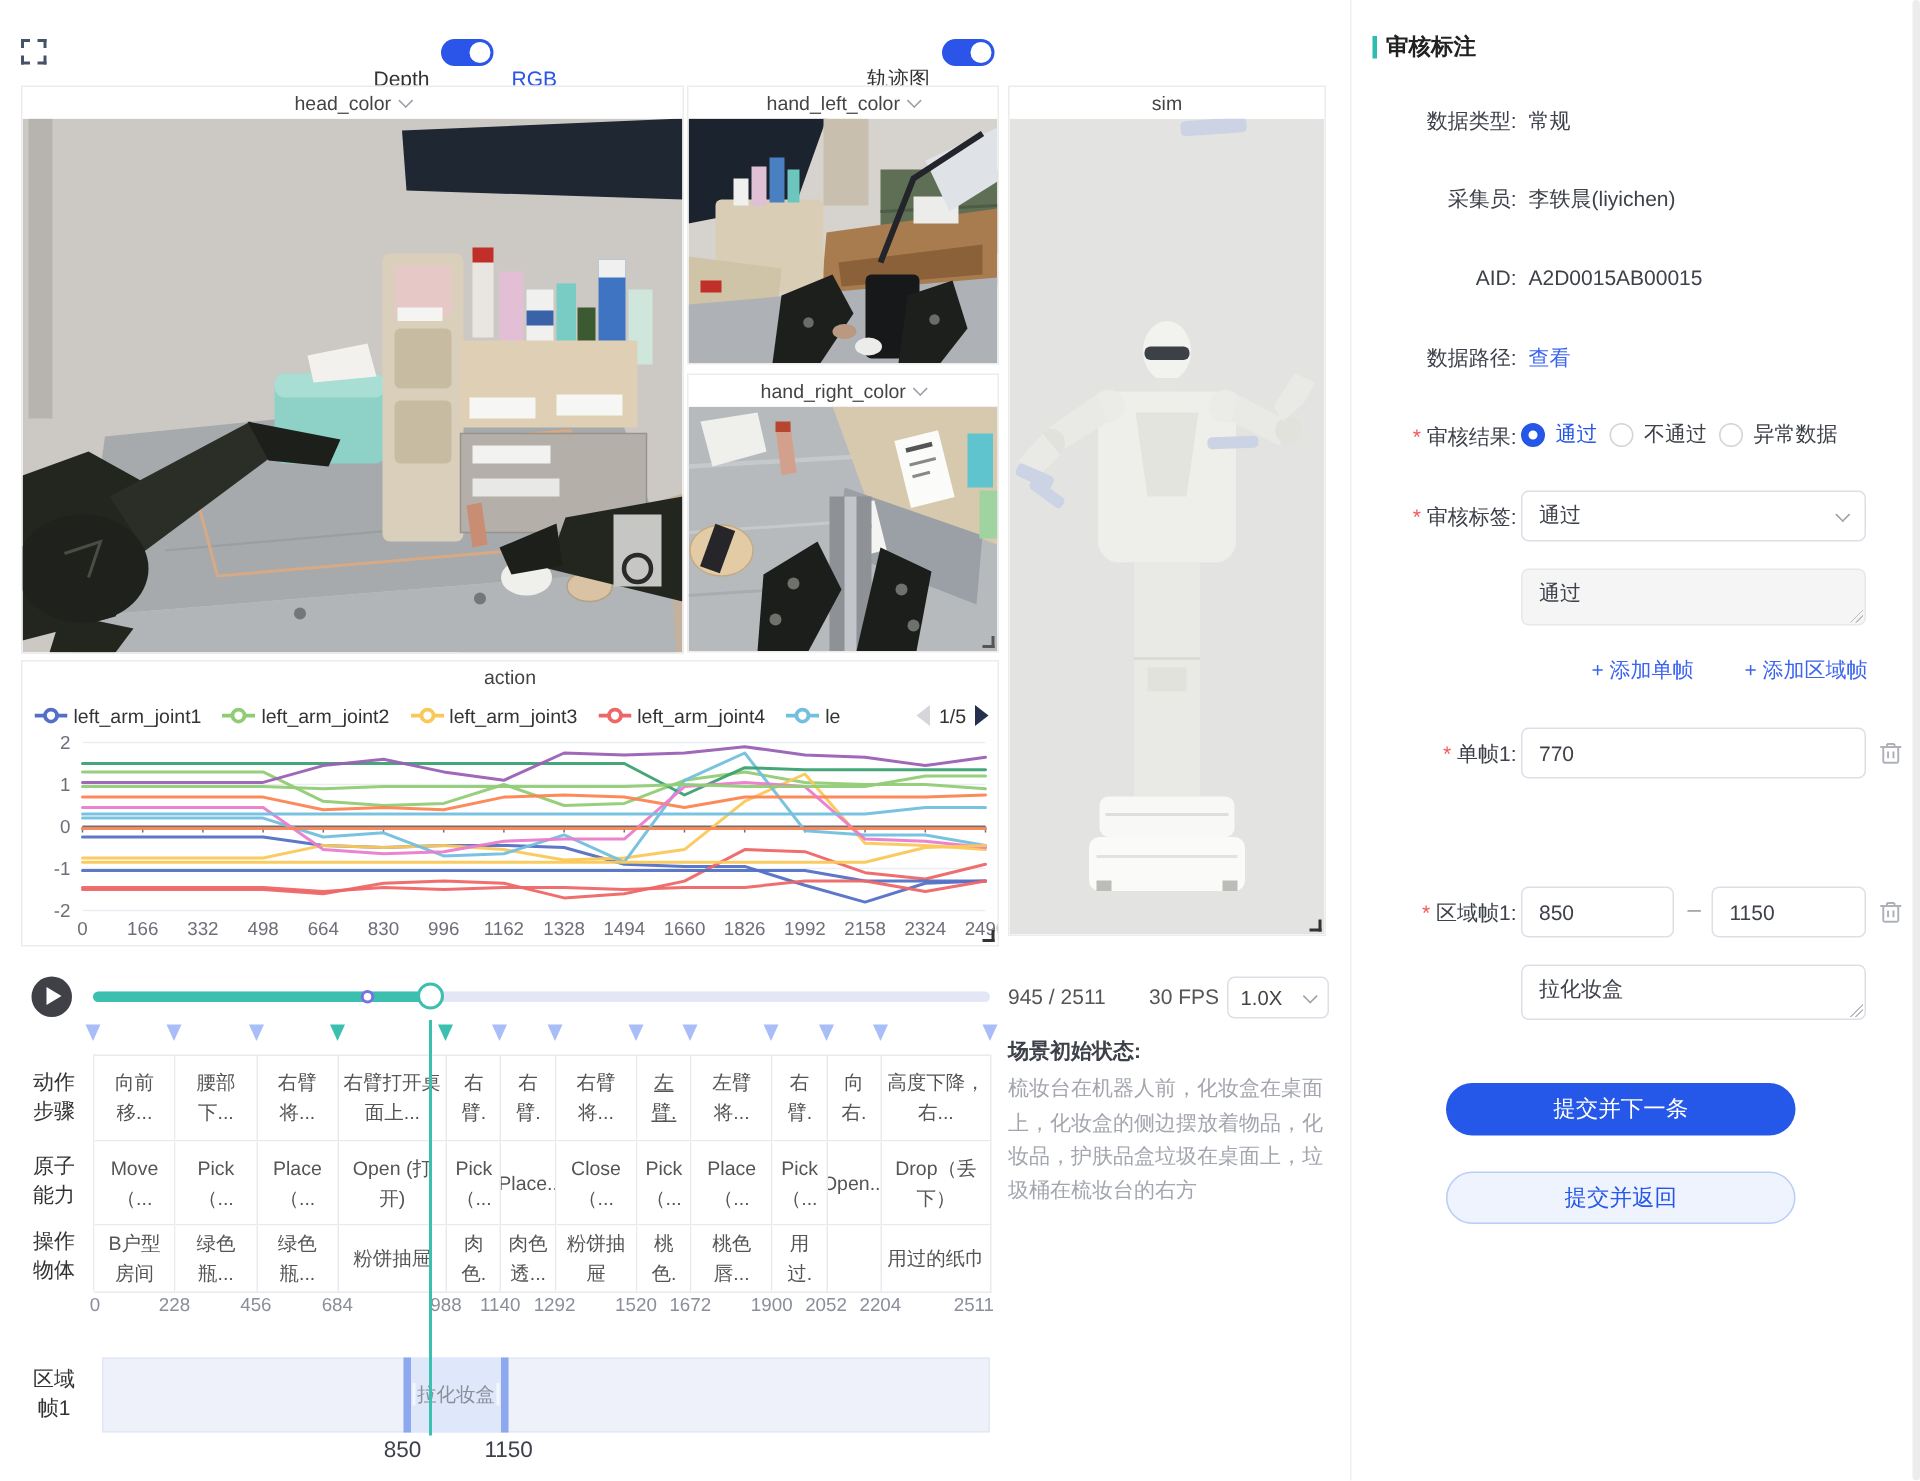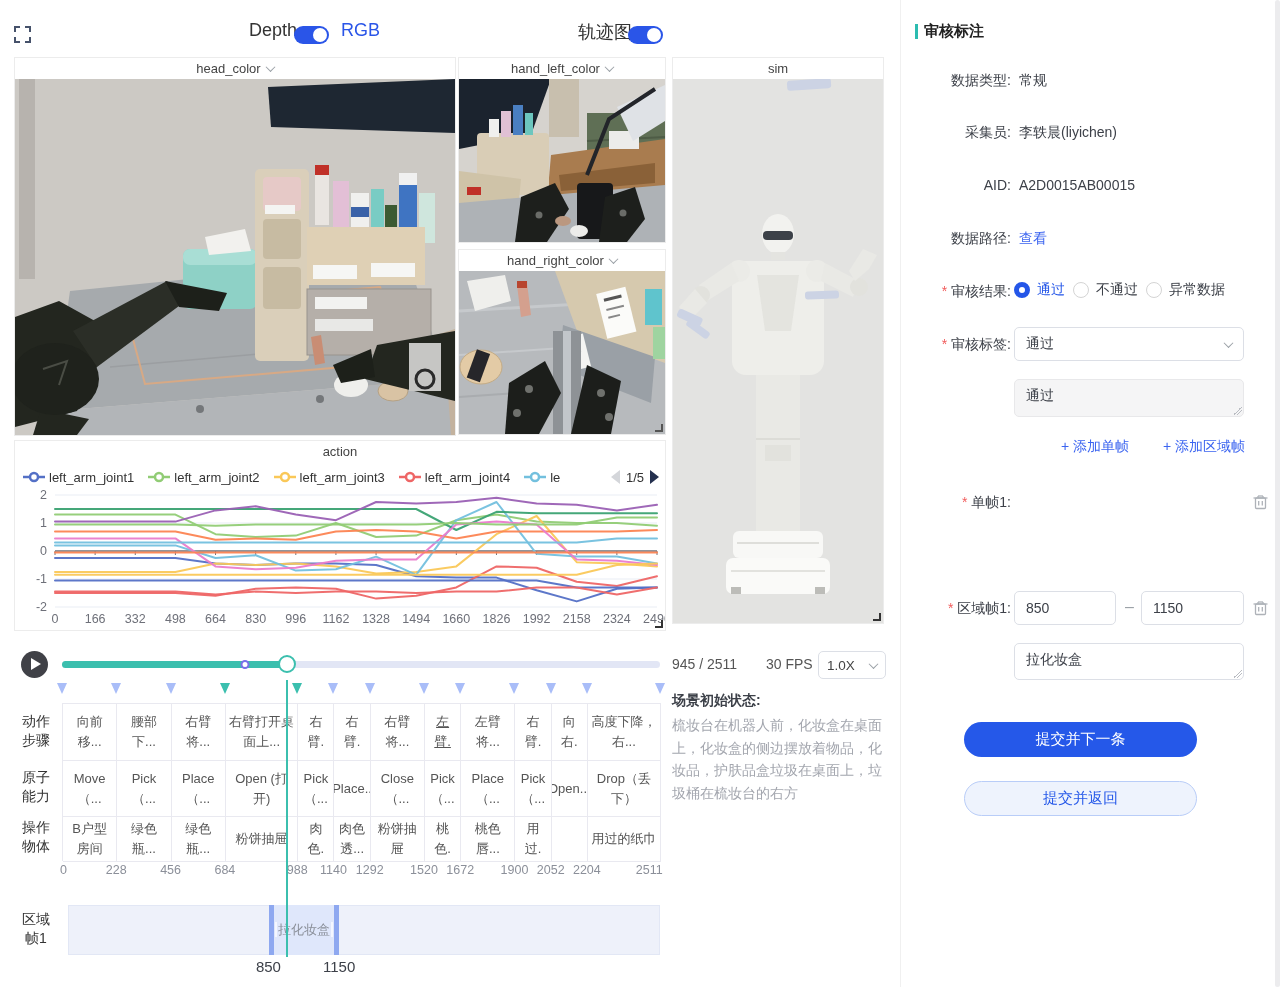--- a/index.html
+++ b/index.html
@@ -7,21 +7,21 @@
   .abs { position:absolute; }
   #stage { position:relative; width:1280px; height:987px; background:#fff; }
 
   
   .fs-icon { left:14px; top:26px; width:17px; height:17px; }
   .fs-icon span { position:absolute; width:6px; height:6px; border:0 solid #46526b; }
   .fs-icon .tl { left:0; top:0; border-left-width:2px; border-top-width:2px; }
   .fs-icon .tr { right:0; top:0; border-right-width:2px; border-top-width:2px; }
   .fs-icon .bl { left:0; bottom:0; border-left-width:2px; border-bottom-width:2px; }
   .fs-icon .br { right:0; bottom:0; border-right-width:2px; border-bottom-width:2px; }
-  .tog-label { top:20px; font-size:18px; color:#333; }
+  .tog-label { top:44px; font-size:14px; color:#333; }
   .toggle { top:26px; width:35px; height:18px; border-radius:9px; background:#2a55e8; cursor:pointer; }
   .toggle .knob { position:absolute; right:2px; top:2px; width:14px; height:14px; border-radius:50%; background:#fff; }
   #rgb-label { color:#2a55e8; }
 
   
   .cam-panel { border:1px solid #ececec; background:#fff; }
   .cam-head { height:21px; display:flex; align-items:center; justify-content:center; gap:6px; font-size:13px; color:#444; }
   .chev { width:7px; height:7px; border-right:1.5px solid #9aa0a6; border-bottom:1.5px solid #9aa0a6; transform:rotate(45deg) translate(-1px,-1px); display:inline-block; }
   .cam-body { position:relative; overflow:hidden; }
   .corner-mark { position:absolute; right:2px; bottom:2px; width:8px; height:8px; border-right:2px solid #333; border-bottom:2px solid #333; }
@@ -558,20 +558,21 @@
 
     <div class="ta gray" style="top:379px;height:38px">
       <span>通过</span>
       <span class="rz"></span>
     </div>
 
     <span class="add-link abs" style="left:160px;top:438px">+ 添加单帧</span>
     <span class="add-link abs" style="left:262px;top:438px">+ 添加区域帧</span>
 
     <span class="f-label req" style="top:494px">单帧1:</span>
+    <input class="in-box" style="left: 113px; top: 485px; width: 230px;" value="770">
     <svg class="trash" style="top:494px" viewBox="0 0 15 16">
         <g stroke="#aeb2b8" stroke-width="1.3" fill="none">
           <rect x="2.5" y="4" width="10" height="10.5" rx="1"></rect>
           <line x1="0.5" y1="4" x2="14.5" y2="4"></line>
           <line x1="5" y1="4" x2="5" y2="2"></line>
           <line x1="10" y1="4" x2="10" y2="2"></line>
           <line x1="5" y1="2" x2="10" y2="2"></line>
           <line x1="5.7" y1="7" x2="5.7" y2="11.5"></line>
           <line x1="9.3" y1="7" x2="9.3" y2="11.5"></line>
         </g>

